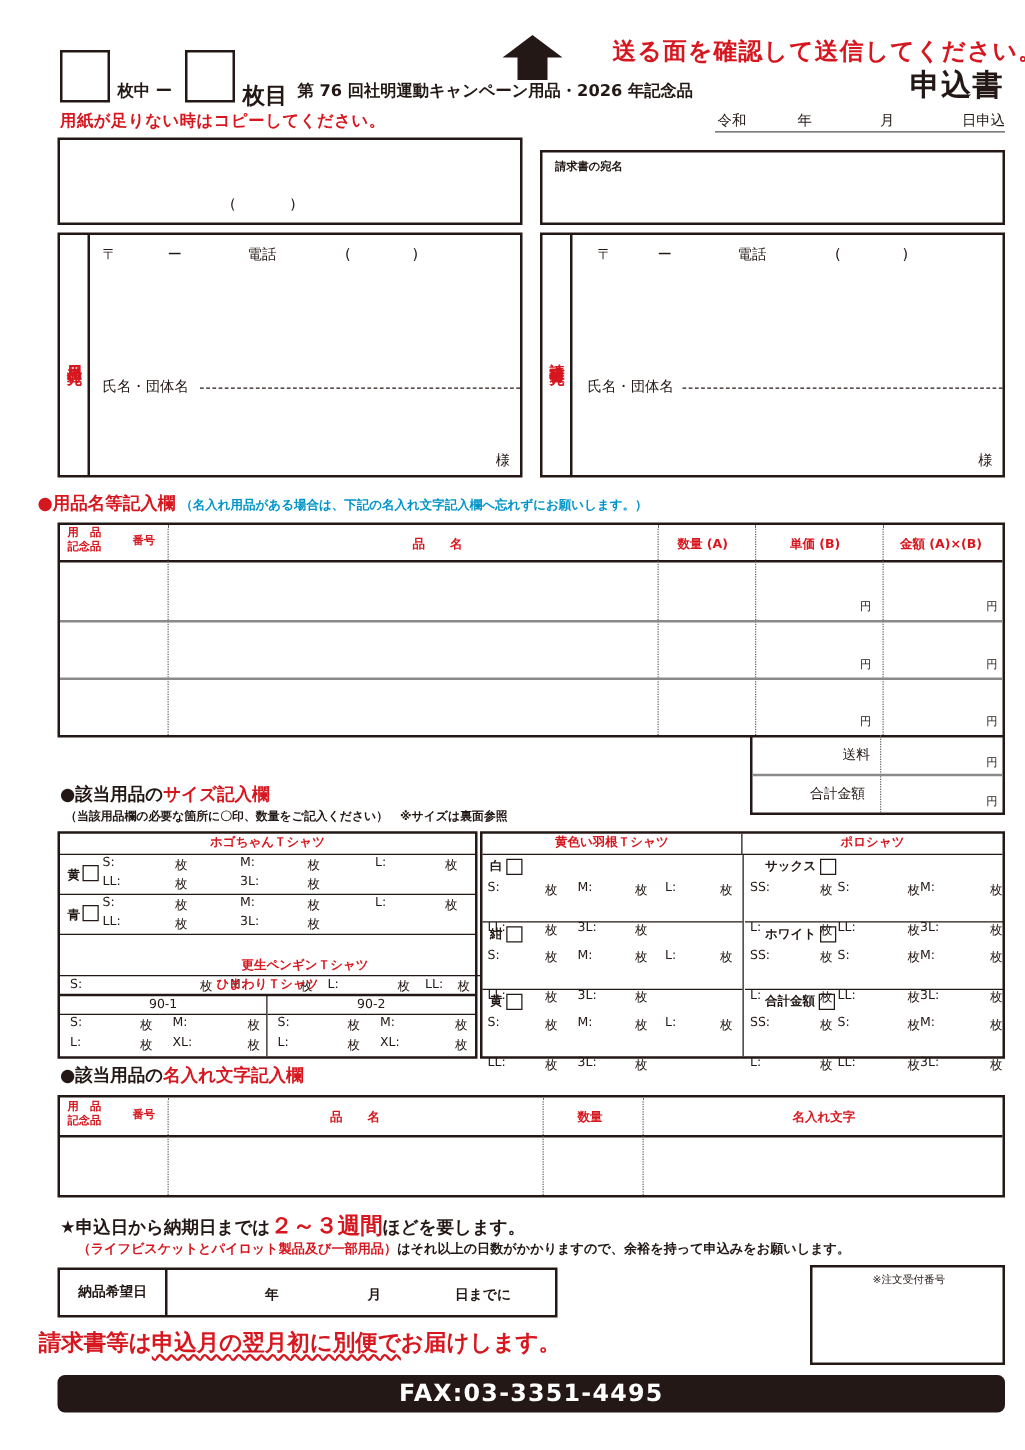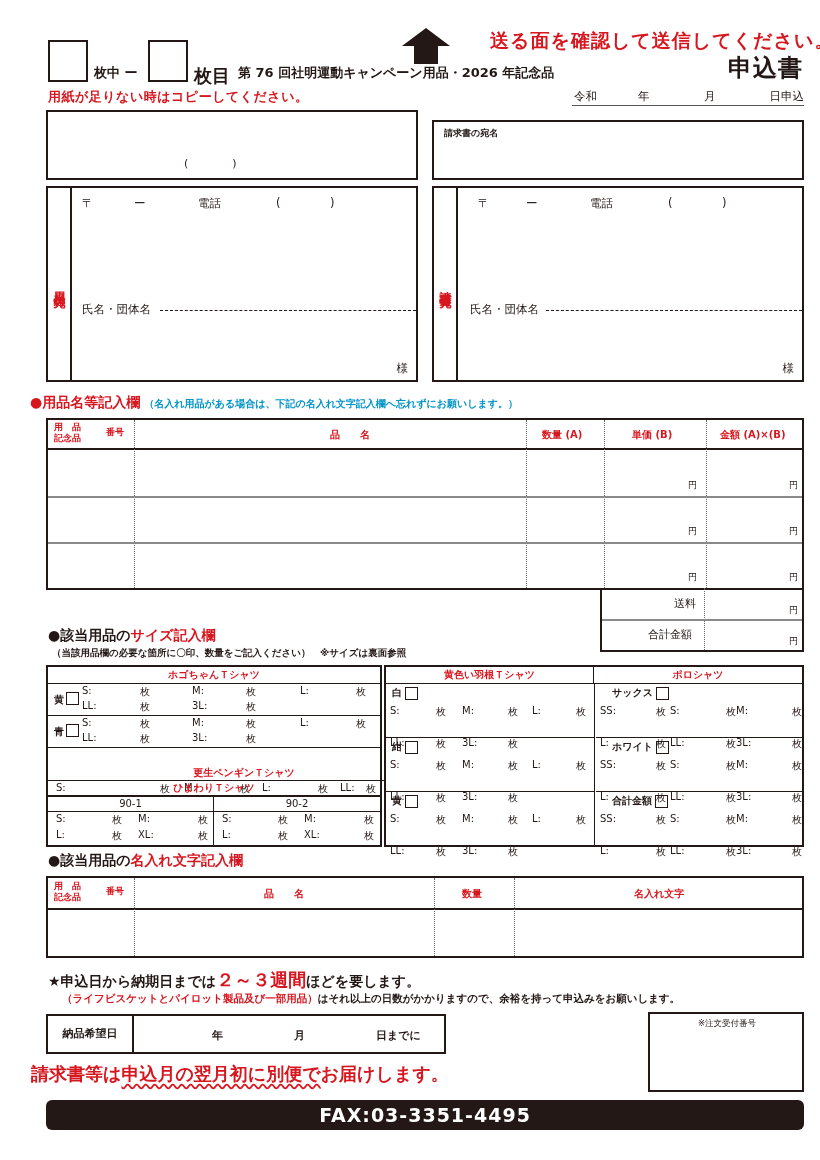--- a/index.html
+++ b/index.html
@@ -380,21 +380,21 @@
   <span>★申込日から納期日までは</span><span class="red" style="font-size:18px;margin-top:28px;">２～３週間</span><span>ほどを要します。</span>
 </div>
 <div class="abs bold" style="left:62px;top:992px;font-size:10.5px;white-space:nowrap;">
   <span class="red">（ライフビスケットとパイロット製品及び一部用品）</span><span>はそれ以上の日数がかかりますので、余裕を持って申込みをお願いします。</span>
 </div>
 
 <div class="abs" style="left:46px;top:1014px;width:400px;height:40px;border:2px solid #231815;">
   <div class="abs bold" style="left:0;top:0;width:86px;height:36px;border-right:2px solid #231815;font-size:11px;text-align:center;line-height:36px;">納品希望日</div>
   <span class="abs bold" style="left:164px;top:12px;font-size:11px;">年</span>
   <span class="abs bold" style="left:246px;top:12px;font-size:11px;">月</span>
-  <span class="abs bold" style="left:328px;top:12px;font-size:11px;font-family:Liberation Serif, serif;">日までに</span>
+  <span class="abs bold" style="left:316px;top:12px;font-size:11px;font-family:Liberation Serif, serif;">日までに</span>
 </div>
 
 <div class="abs" style="left:648px;top:1012px;width:156px;height:80px;border:2px solid #231815;">
   <span class="abs" style="left:4px;top:4px;font-size:8.5px;margin-left:44px;">※注文受付番号</span>
 </div>
 
 <div class="abs bold red" style="left:31px;top:1062px;font-size:18px;white-space:nowrap;">
   <span>請求書等は</span><span class="wavy">申込月の翌月初に別便で</span><span>お届けします。</span>
 </div>
 

